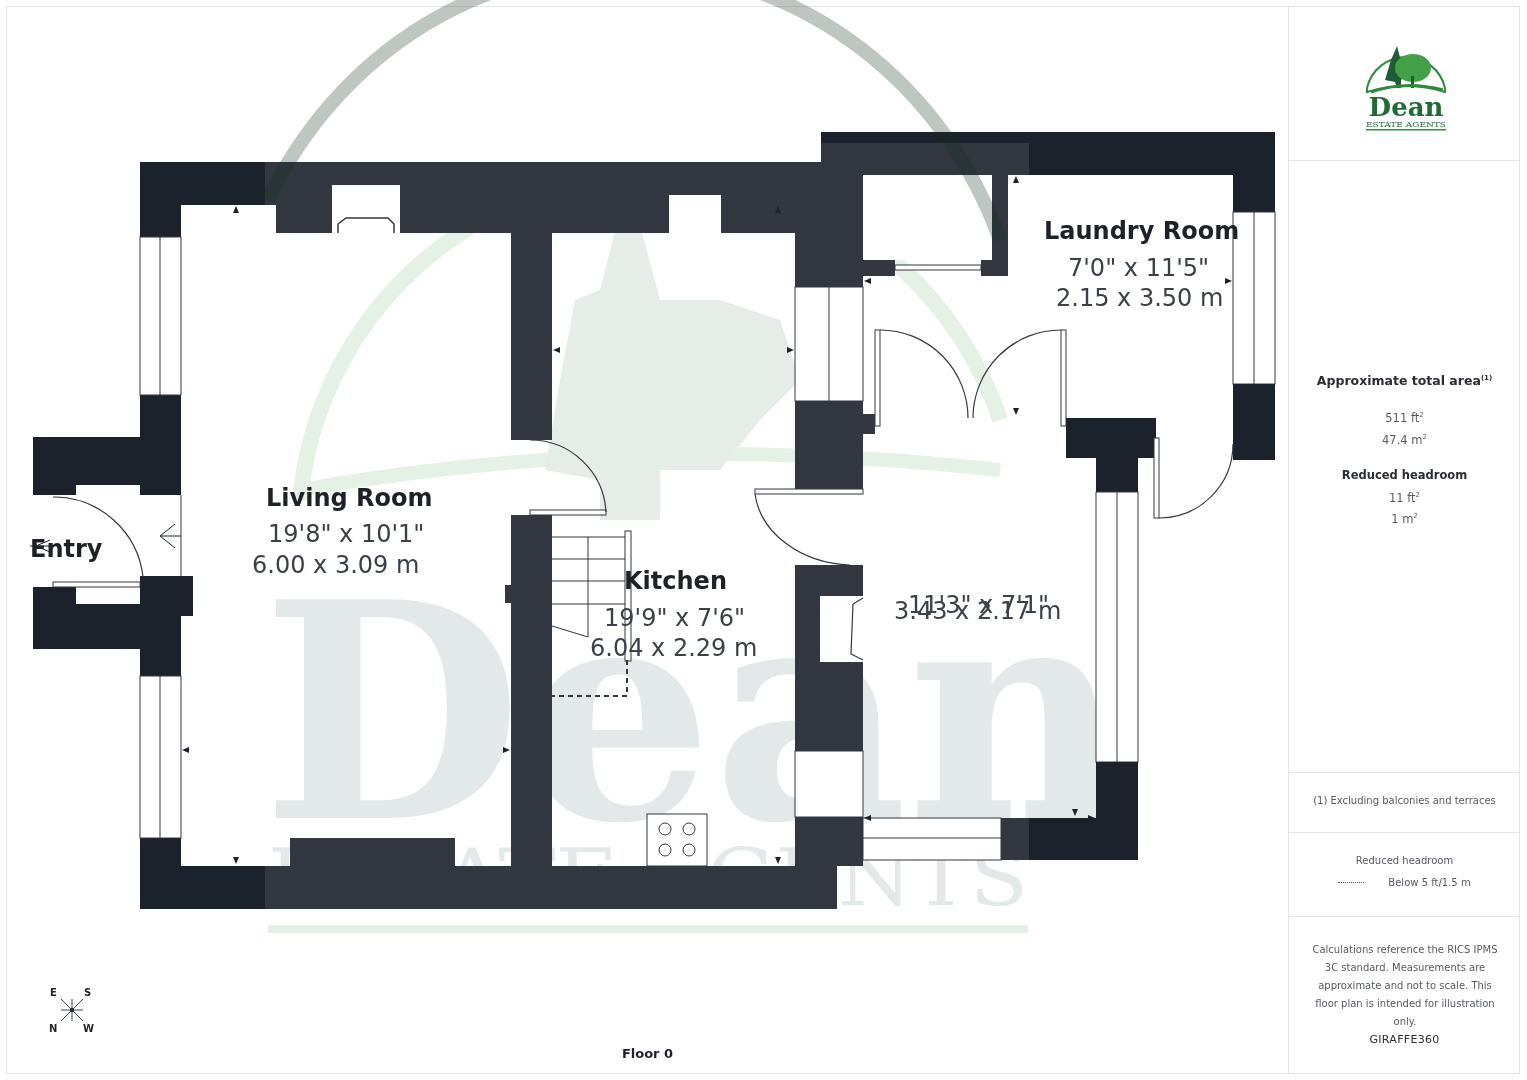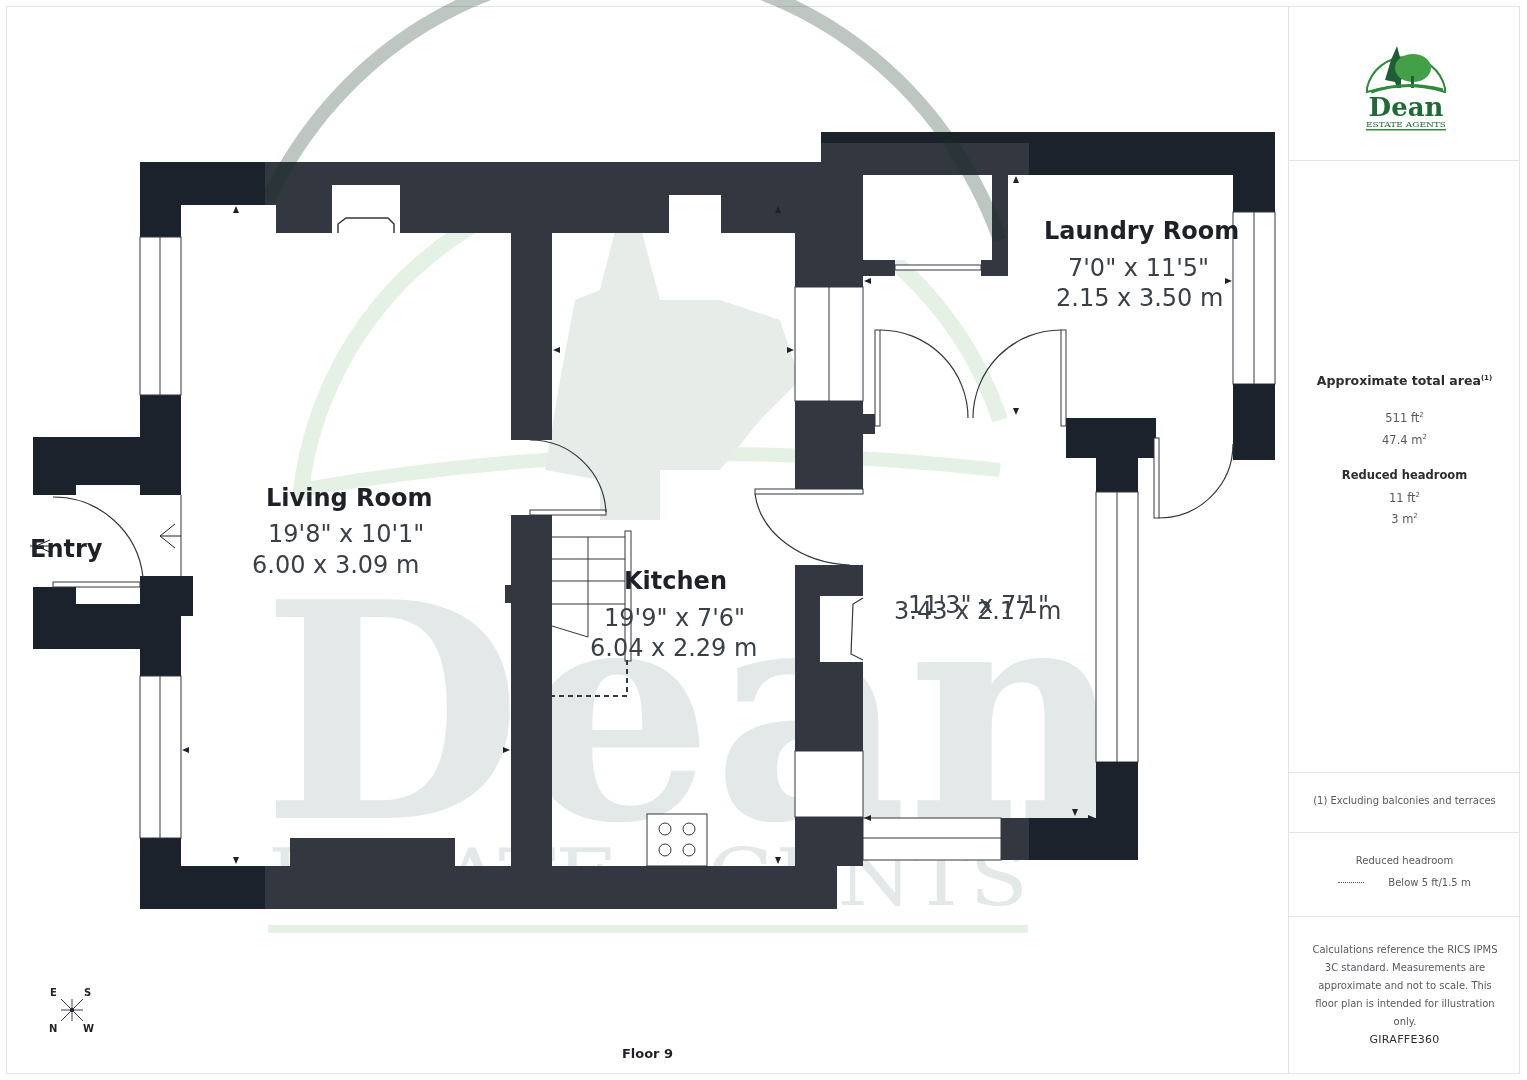--- a/index.html
+++ b/index.html
@@ -215,21 +215,21 @@
       <g stroke="#3a4048" stroke-width="1">
         <line x1="3" y1="4" x2="25" y2="26"></line>
         <line x1="25" y1="4" x2="3" y2="26"></line>
         <line x1="14" y1="4" x2="14" y2="26"></line>
         <line x1="3" y1="15" x2="25" y2="15"></line>
       </g>
       <circle cx="14" cy="15" r="2" fill="#1c222b"></circle>
     </svg>
   </div>
 
-  <div class="floor-label">Floor 9</div>
+  <div class="floor-label">Floor 0</div>
 </div>
 
 <div class="sidebar">
   <div class="sb-section sb-logo">
     <svg style="position:absolute; left:72px; top:30px;" width="90" height="96" viewBox="0 0 90 96">
       <path d="M6 52 A40 40 0 0 1 84 52 L84 56 Q45 44 6 56 Z" fill="none" stroke="#2e8b3e" stroke-width="2"></path>
       <path d="M36 10 L30 24 L27 34 L24 44 L34 46 L36 52 L40 52 L40 44 L44 40 Z" fill="#1f5e34"></path>
       <ellipse cx="52" cy="32" rx="18" ry="14" fill="#43a047"></ellipse>
       <rect x="50" y="40" width="3" height="12" fill="#1f5e34"></rect>
       <path d="M10 56 Q45 44 82 54" fill="none" stroke="#2e8b3e" stroke-width="3"></path>
@@ -240,21 +240,21 @@
   </div>
 
   <div class="sb-section sb-area">
     <div class="area-title">
       <span>Approximate total area</span><sup>(1)</sup>
     </div>
     <div class="area-val" style="top:250px;"><span>511 ft</span><sup>2</sup></div>
     <div class="area-val" style="top:272px;"><span>47.4 m</span><sup>2</sup></div>
     <div class="area-title" style="top:307px; font-size:11.5px;">Reduced headroom</div>
     <div class="area-val" style="top:330px;"><span>11 ft</span><sup>2</sup></div>
-    <div class="area-val" style="top:351px;"><span>3 m</span><sup>2</sup></div>
+    <div class="area-val" style="top:351px;"><span>1 m</span><sup>2</sup></div>
   </div>
 
   <div class="sb-section sb-note">
     <div class="note-text">(1) Excluding balconies and terraces</div>
   </div>
 
   <div class="sb-section sb-legend">
     <div class="legend-title">Reduced headroom</div>
     <div class="legend-row">
       <span class="legend-line"></span>

